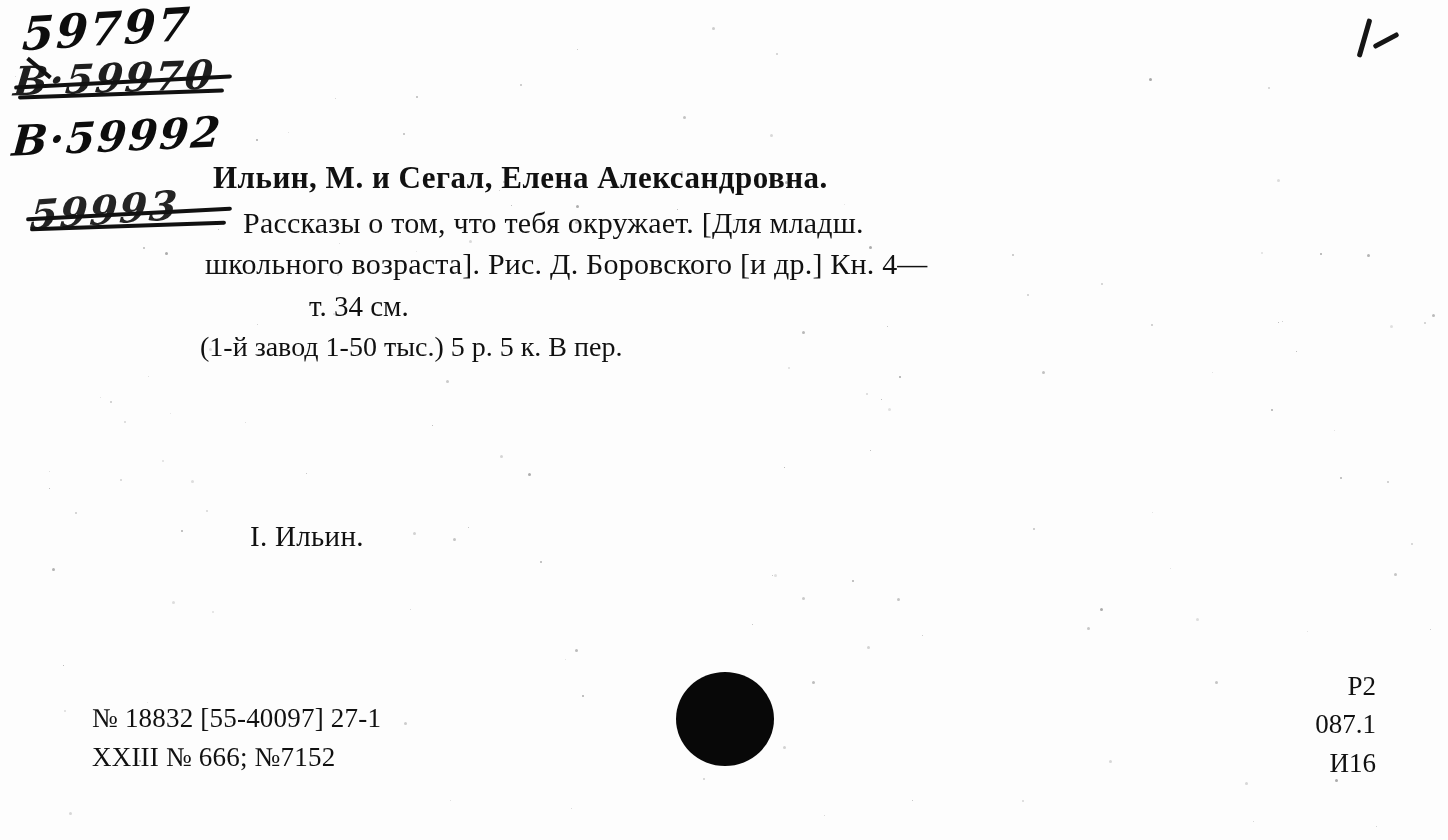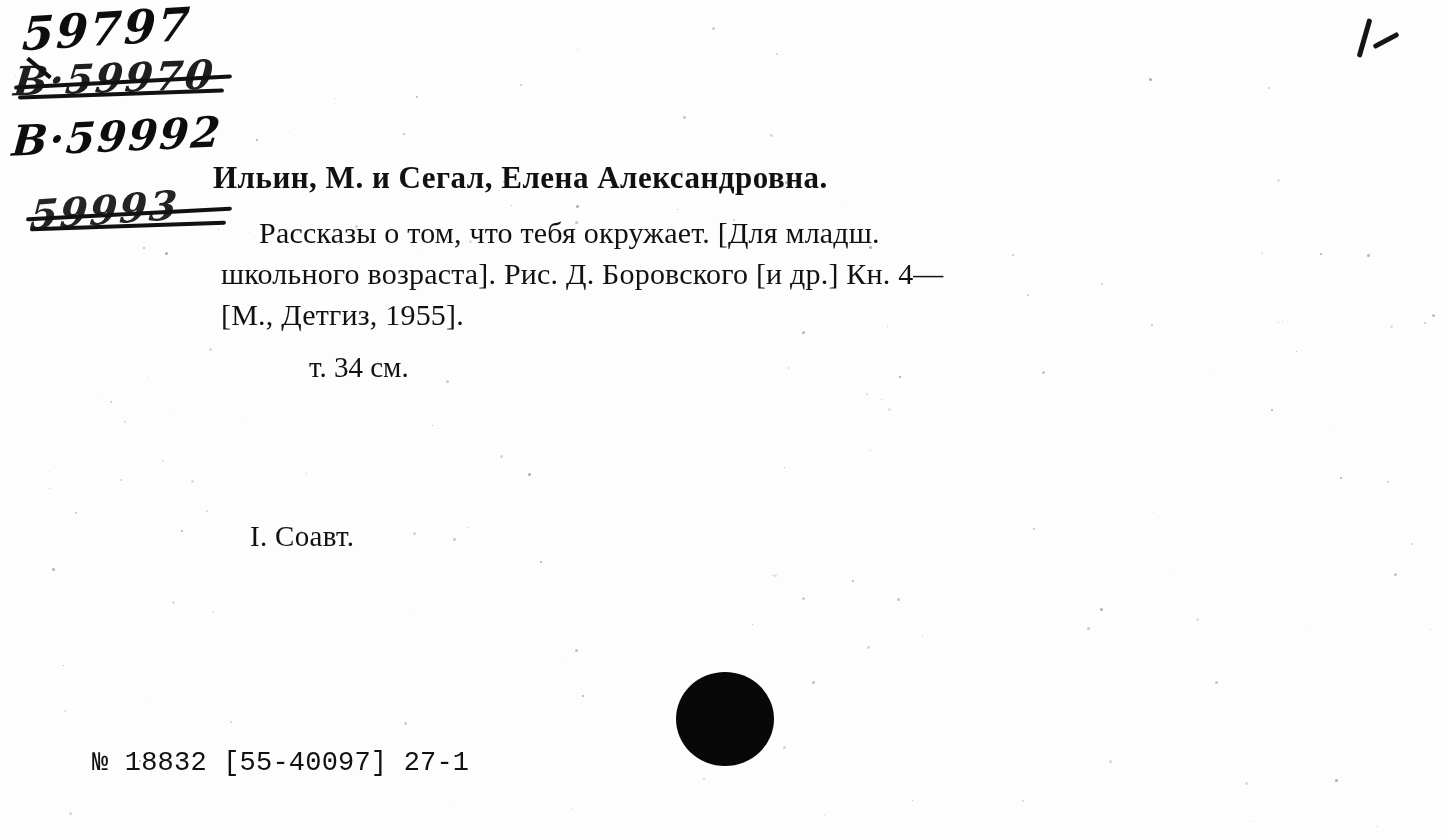--- a/index.html
+++ b/index.html
@@ -122,21 +122,21 @@
     font-size: 31px;
     font-weight: 700;
     letter-spacing: .5px;
     margin: 0 0 6px 8px;
     white-space: nowrap;
   }
   .body-block {
     font-size: 30px;
     line-height: 1.37;
     letter-spacing: .2px;
-    margin: 16px;
+    margin: 0;
   }
   .body-block .indent { padding-left: 38px; }
   .line { white-space: nowrap; }
   .size-line {
     font-size: 29px;
     margin: 6px 0 6px 0;
     padding-left: 104px;
   }
   .vol-block {
     font-size: 28px;
@@ -150,25 +150,24 @@
     left: 250px;
     top: 520px;
     font-size: 29px;
     letter-spacing: .3px;
   }
 
   
   #footer-left {
     position: absolute;
     left: 92px;
-    bottom: 58px;
+    bottom: 64px;
     font-size: 27px;
     line-height: 1.42;
     letter-spacing: .2px;
-    font-family: Liberation Mono, monospace;
   }
   #footer-right {
     position: absolute;
     right: 72px;
     bottom: 58px;
     font-size: 27px;
     line-height: 1.42;
     text-align: right;
   }
   #punch-hole {
@@ -345,31 +344,37 @@
     <div class="stroke-a"></div>
     <div class="stroke-b"></div>
   </div>
 
   <div id="record">
     <div class="heading">Ильин, М. и Сегал, Елена Александровна.</div>
 
     <div class="body-block">
       <div class="line indent">Рассказы о том, что тебя   окружает.  [Для   младш.</div>
       <div class="line">школьного возраста]. Рис. Д. Боровского [и др.] Кн. 4—</div>
-      <div class="line">[М., Детгиз, 1955].</div>
     </div>
 
     <div class="size-line">т.    34 см.</div>
 
     <div class="vol-block">
+      <div class="line">(1-й завод 1-50 тыс.) 5 р. 5 к. В пер.</div>
     </div>
   </div>
 
-  <div class="added">I. Соавт.</div>
+  <div class="added">I. Ильин.</div>
 
   <div id="footer-left">
     <div>№ 18832  [55-40097]  27-1</div>
+    <div>XXIII № 666; №7152</div>
   </div>
 
   <div id="punch-hole"></div>
 
+  <div id="footer-right">
+    <div>Р2</div>
+    <div>087.1</div>
+    <div>И16</div>
+  </div>
 
 </div>
 
 </body></html>

